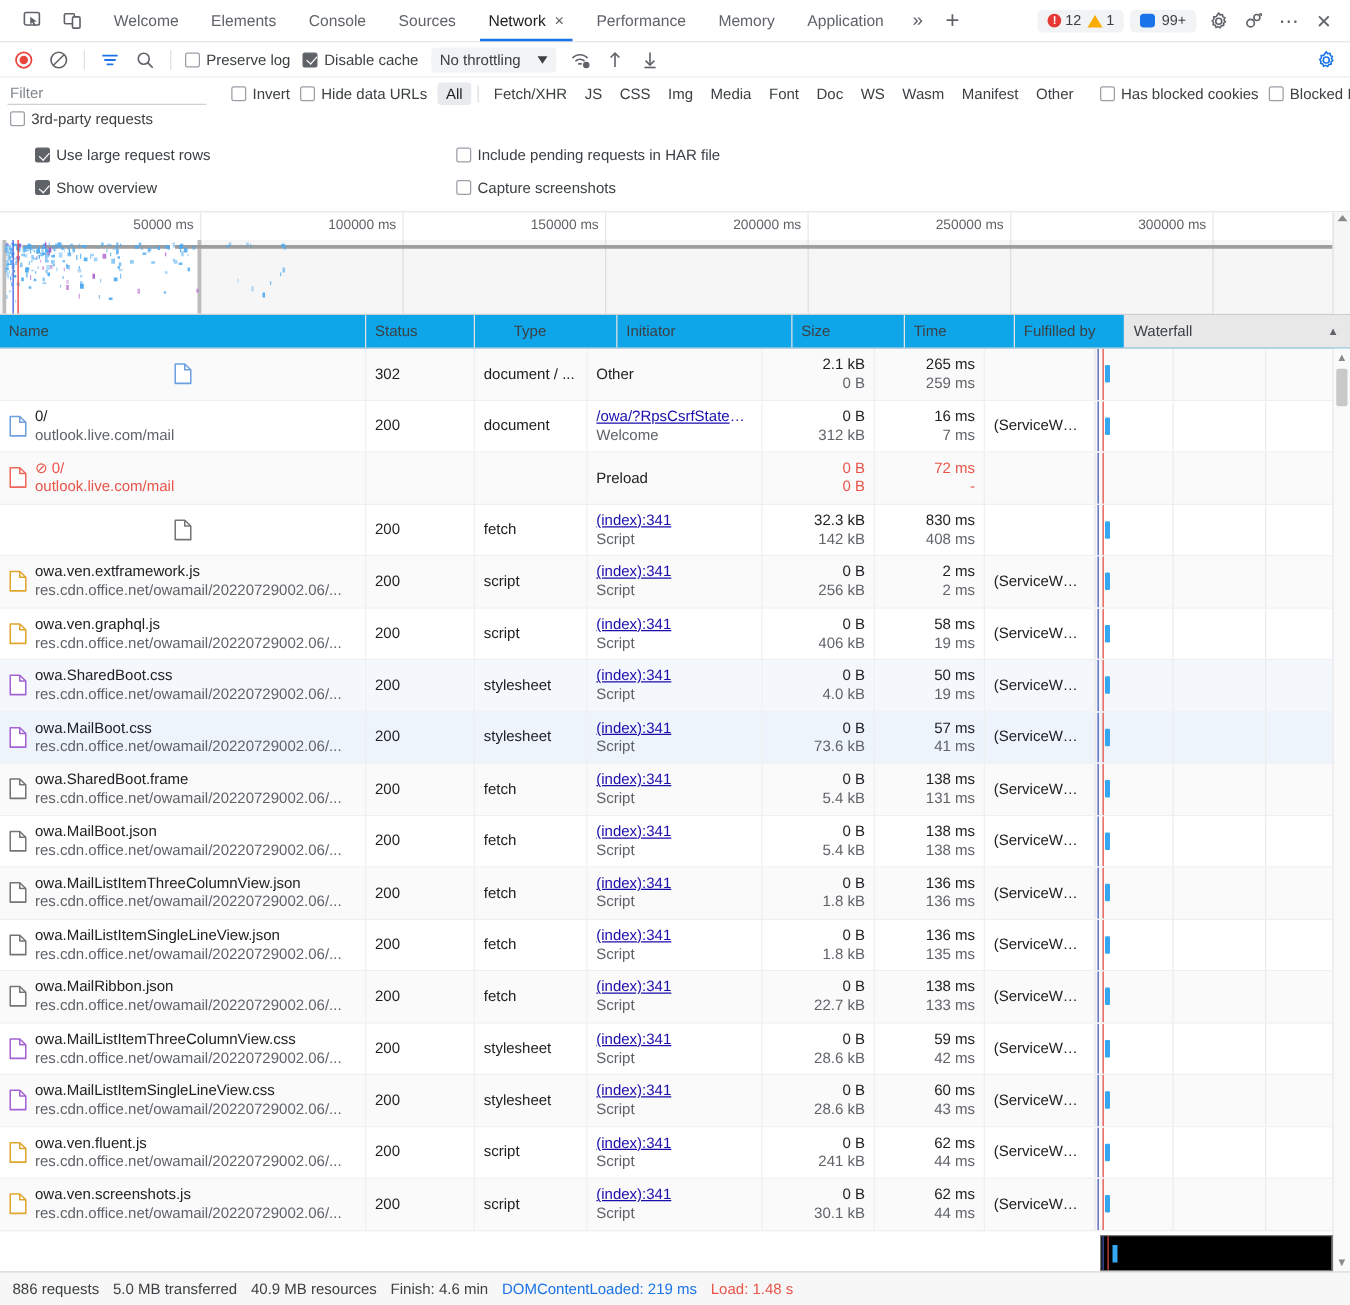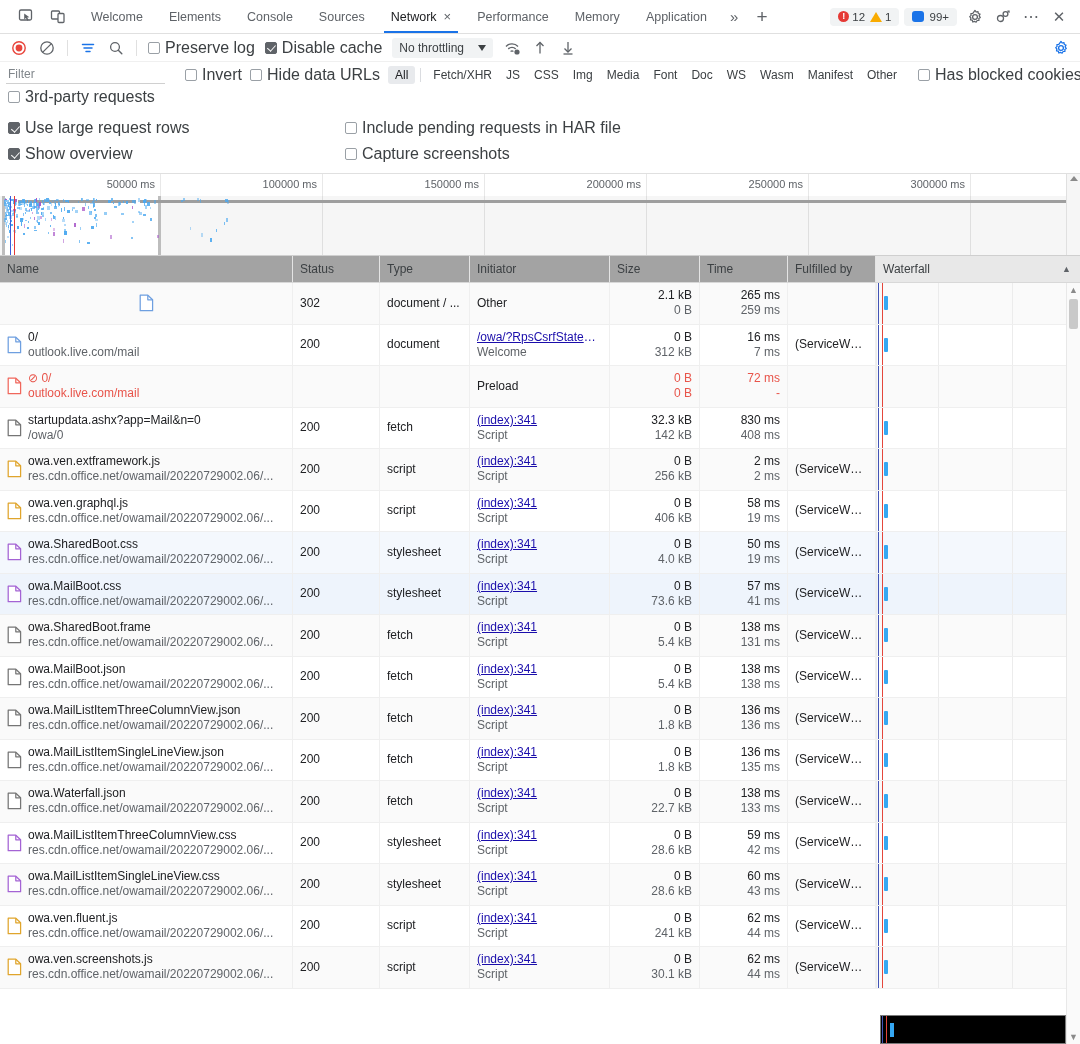--- a/index.html
+++ b/index.html
@@ -72,21 +72,21 @@
   .chk-wrap { display:flex;align-items:center;gap:5px;cursor:pointer;padding:0 4px;white-space:nowrap;}
   .cbox {
     width:12px;height:12px;border:1px solid #9aa0a6;border-radius:2px;background:#fff;
     display:inline-block;position:relative;flex:none;
   }
   .cbox.checked { background:#5f6368; border-color:#5f6368; }
   .cbox.checked::after{
     content:''; position:absolute; left:3.5px; top:0.7px; width:3.5px;height:7px;
     border:solid #fff; border-width:0 1.6px 1.6px 0; transform: rotate(42deg);
   }
-  .chk-label{ font-size:16px; color:#3c4043; }
+  .chk-label{ font-size:12px; color:#3c4043; }
   .throttle {
     display:flex;align-items:center;gap:14px; background:#f1f3f4;border-radius:3px;
     padding: 3px 7px; font-size:12px; color:#3c4043; cursor:pointer; margin-left:4px;
   }
   .caret-dn { width:0;height:0;border-left:4.5px solid transparent;border-right:4.5px solid transparent;border-top:6px solid #3c4043;}
 
   
   .filterbar {
     min-height:24px; display:flex; align-items:center; padding: 3px 6px 2px 6px; gap:0;
   }
@@ -103,21 +103,21 @@
   }
   .chip.active { background:#e8eaed; color:#202124; }
   .chipdiv { width:1px;height:14px;background:#dadce0;margin:0 5px;}
   .filterbar2 { display:flex;align-items:center;padding: 2px 6px 5px 8px; }
 
   
   .settingspane {
     padding: 4px 0 6px 0; border-bottom:1px solid #e0e0e0; background:#fff;
   }
   .setrow { display:flex; align-items:center; height:26px; }
-  .setcol1 { width: 345px; padding-left: 8px; }
+  .setcol1 { width: 345px; padding-left: 8px; margin-left: 20px; }
   .setcol2 { width: 330px; }
   .setcol3 { flex:1; }
 
   
   .overview {
     height: 82px; min-height:82px; position:relative; background:#fff;
     border-bottom: 1px solid #cfcfcf; overflow:hidden;
   }
   .ov-tick {
     position:absolute; top:0; height:82px; border-left:1px solid #e8e8e8;
@@ -138,21 +138,21 @@
   .ov-redline { position:absolute; top:22px; bottom:0; width:1px; background:#e53935; }
   .ov-blueline { position:absolute; top:22px; bottom:0; width:1px; background:#3b5bdb; }
   .ov-scroll {
     position:absolute; right:0; top:0; bottom:0; width:14px; background:#f6f6f6;
     border-left:1px solid #e0e0e0;
   }
 
   
   .tablewrap { flex:1; display:flex; flex-direction:column; min-height:0; position:relative; overflow:hidden;}
   .thead {
-    display:flex; height:27px; min-height:27px; background:#a3a3a3;
+    display:flex; height:27px; min-height:27px; background:#0ea5e9;
     border-bottom:1px solid #d8d8d8; align-items:center; font-size:12px; color:#3c4043;
   }
   .th { padding: 0 7px; height:100%; display:flex; align-items:center; border-right:1px solid #e4e4e4; overflow:hidden; white-space:nowrap;}
   .th.waterfall-th { background:#e8e8e8; flex:1; justify-content:space-between; border-right:none;}
   .sortarrow { font-size:9px; color:#5f6368; margin-right:2px;}
   .tbody { flex:1; overflow:hidden; position:relative; }
   .row {
     display:flex; height:41.5px; border-bottom:1px solid #efefef; align-items:stretch; font-size:12px;
   }
   .row.odd { background:#fafafa; }
@@ -716,21 +716,21 @@
 
     <div class="ov-scroll">
       <div style="position:absolute;top:2px;left:3px;width:0;height:0;border-left:4px solid transparent;border-right:4px solid transparent;border-bottom:5px solid #8a8a8a;"></div>
     </div>
   </div>
 
   <div class="tablewrap">
     <div class="thead">
       <div class="th namecol">Name</div>
       <div class="th statuscol" style="justify-content:flex-start;">Status</div>
-      <div class="th typecol" style="justify-content:flex-start;">Type</div>
+      <div class="th typecol" style="justify-content:flex-start;margin-left:24px;">Type</div>
       <div class="th initcol">Initiator</div>
       <div class="th sizecol">Size</div>
       <div class="th timecol">Time</div>
       <div class="th fulfilcol" style="justify-content:flex-start;">Fulfilled by</div>
       <div class="th waterfall-th">
         <span>Waterfall</span>
         <span class="sortarrow">▲</span>
       </div>
     </div>
 
@@ -864,24 +864,20 @@
           </div>
         </div>
         <div class="row even">
           <div class="cell namecell namecol">
             <span class="doc-ico">
               <svg width="15" height="18" viewBox="0 0 15 18">
                 <path d="M1.2 1.2 h7.6 l4.8 4.6 v10.9 h-12.4 z" fill="#ffffff" stroke="#757575" stroke-width="1.25" stroke-linejoin="round"></path>
                 <path d="M8.8 1.2 v4.6 h4.8" fill="none" stroke="#757575" stroke-width="1.25" stroke-linejoin="round"></path>
               </svg>
             </span>
-            <span class="nametext">
-              <span class="l1">startupdata.ashx?app=Mail&amp;n=0</span>
-              <span class="l2">/owa/0</span>
-            </span>
           </div>
           <div class="cell statuscol single-line">
             <span class="l1">200</span>
           </div>
           <div class="cell typecol single-line">
             <span class="l1">fetch</span>
           </div>
           <div class="cell initcol">
             <span class="l1 link">(index):341</span>
             <span class="l2">Script</span>
@@ -1270,21 +1266,21 @@
         </div>
         <div class="row odd">
           <div class="cell namecell namecol">
             <span class="doc-ico">
               <svg width="15" height="18" viewBox="0 0 15 18">
                 <path d="M1.2 1.2 h7.6 l4.8 4.6 v10.9 h-12.4 z" fill="#ffffff" stroke="#757575" stroke-width="1.25" stroke-linejoin="round"></path>
                 <path d="M8.8 1.2 v4.6 h4.8" fill="none" stroke="#757575" stroke-width="1.25" stroke-linejoin="round"></path>
               </svg>
             </span>
             <span class="nametext">
-              <span class="l1">owa.Waterfall.json</span>
+              <span class="l1">owa.MailRibbon.json</span>
               <span class="l2">res.cdn.office.net/owamail/20220729002.06/...</span>
             </span>
           </div>
           <div class="cell statuscol single-line">
             <span class="l1">200</span>
           </div>
           <div class="cell typecol single-line">
             <span class="l1">fetch</span>
           </div>
           <div class="cell initcol">
@@ -1500,14 +1496,22 @@
       <div class="vscroll-thumb"></div>
       <div class="vscroll-dn">▼</div>
     </div>
   <div class="hscroll-black" style="left: 880px; right: 14px; bottom: 0px;">
         <div style="position:absolute;left:1px;top:0;bottom:0;width:1px;background:#4254b5;"></div>
         <div style="position:absolute;left:5px;top:0;bottom:0;width:1px;background:#e4473c;"></div>
         <div style="position:absolute;left:9px;top:7px;width:4px;height:14px;background:#35a7f2;"></div>
       </div>
     </div>
 
+  <div class="statusbar">
+    <span>886 requests</span>
+    <span>5.0 MB transferred</span>
+    <span>40.9 MB resources</span>
+    <span>Finish: 4.6 min</span>
+    <span class="st-dcl">DOMContentLoaded: 219 ms</span>
+    <span class="st-load">Load: 1.48 s</span>
+  </div>
 
 </div>
 
 </body></html>

